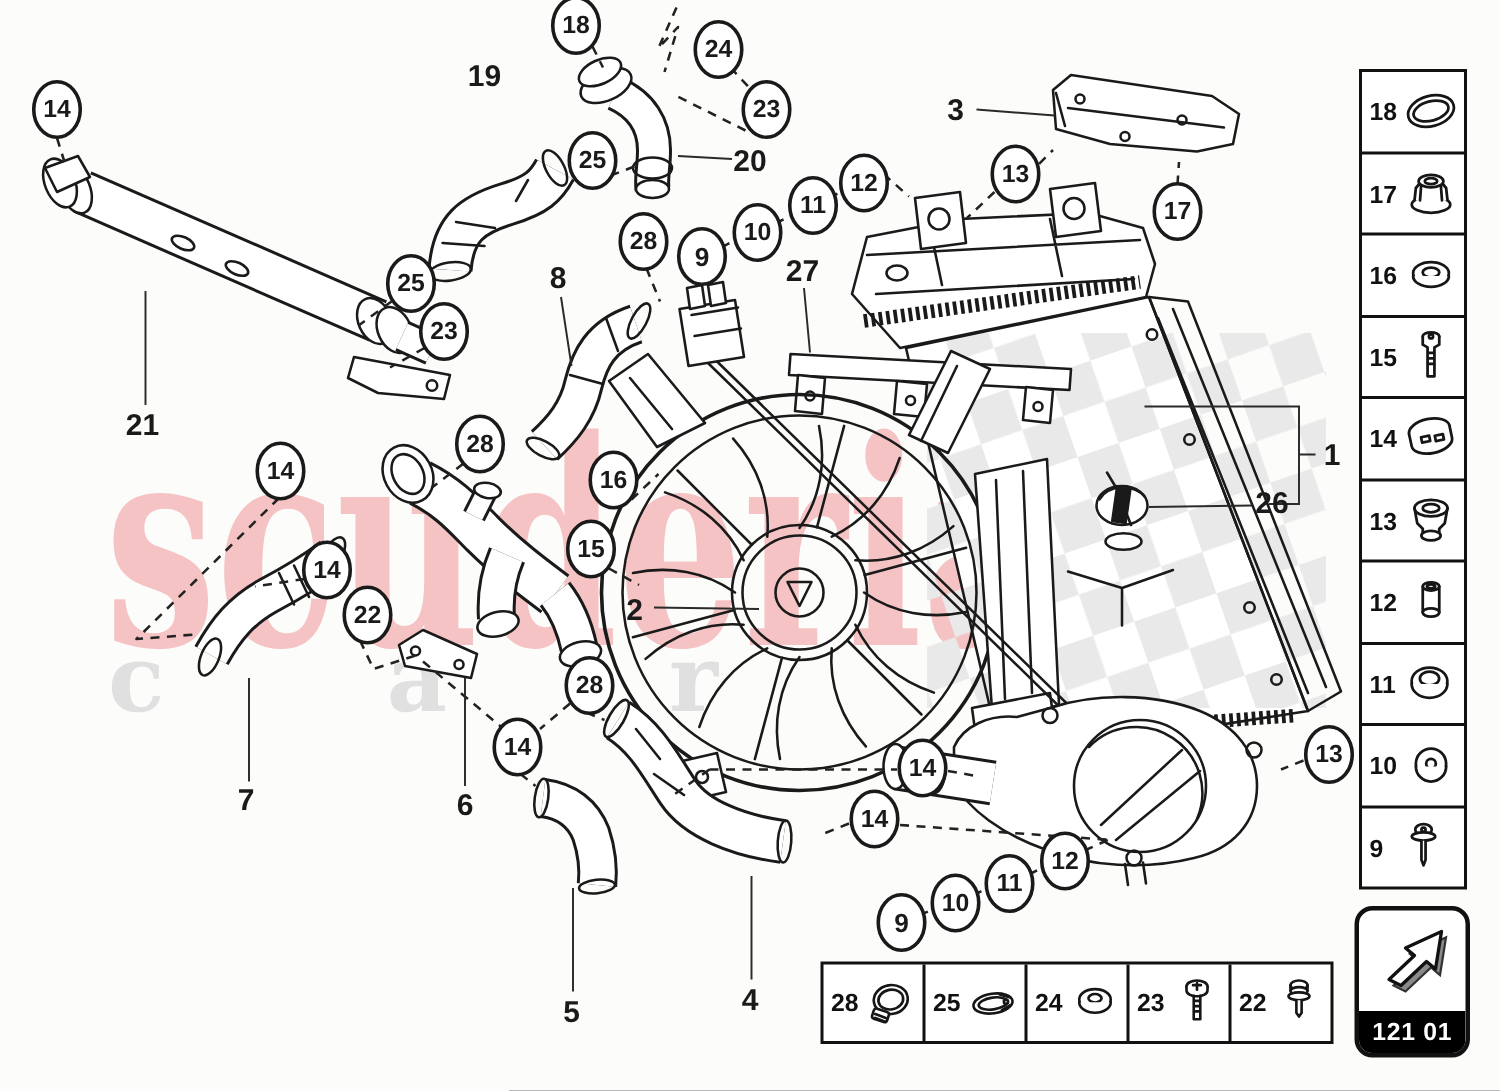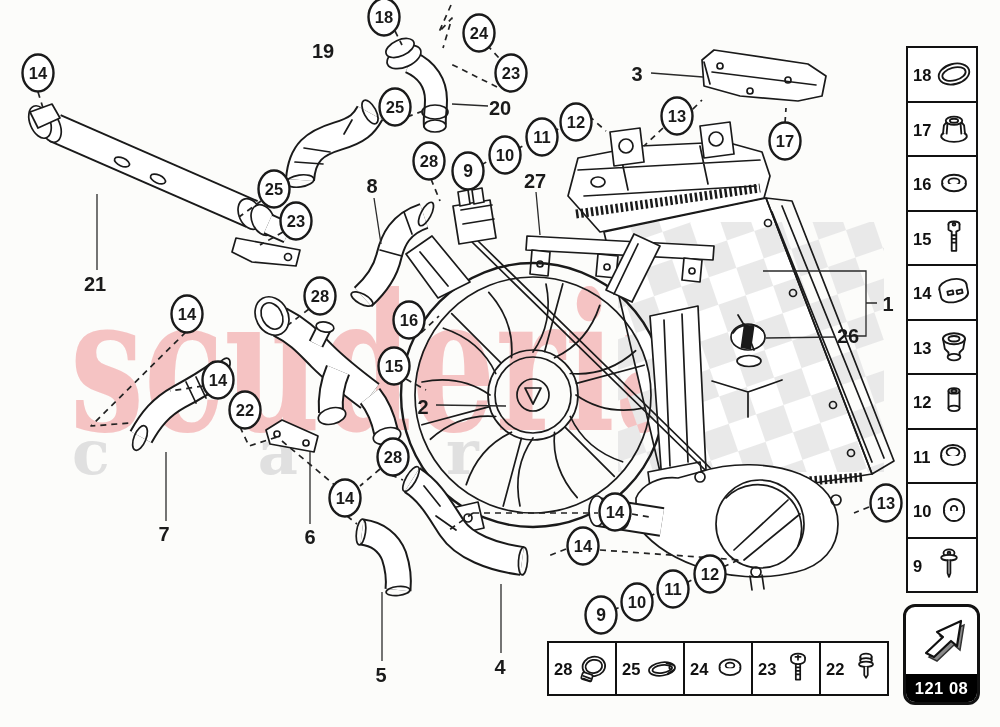--- a/index.html
+++ b/index.html
@@ -605,17 +605,17 @@
     </div>
 
 <div class="codebox">
   <div class="arrowwrap">
     <svg width="58" height="56" viewBox="0 0 58 56">
       <polygon points="13,40 30,24 24,19 48,8 44,33 38,28 21,44" fill="#8a8a8a" stroke="#333" stroke-width="1.5" transform="translate(3,4)"></polygon>
       <polygon points="13,40 30,24 24,19 48,8 44,33 38,28 21,44" fill="#fff" stroke="#111" stroke-width="2.2" stroke-linejoin="round"></polygon>
     </svg>
   </div>
   <div class="codeband">
-    <span>121 08</span>
+    <span>121 01</span>
   </div>
 </div>
 
 </div>
 
 </body></html>

